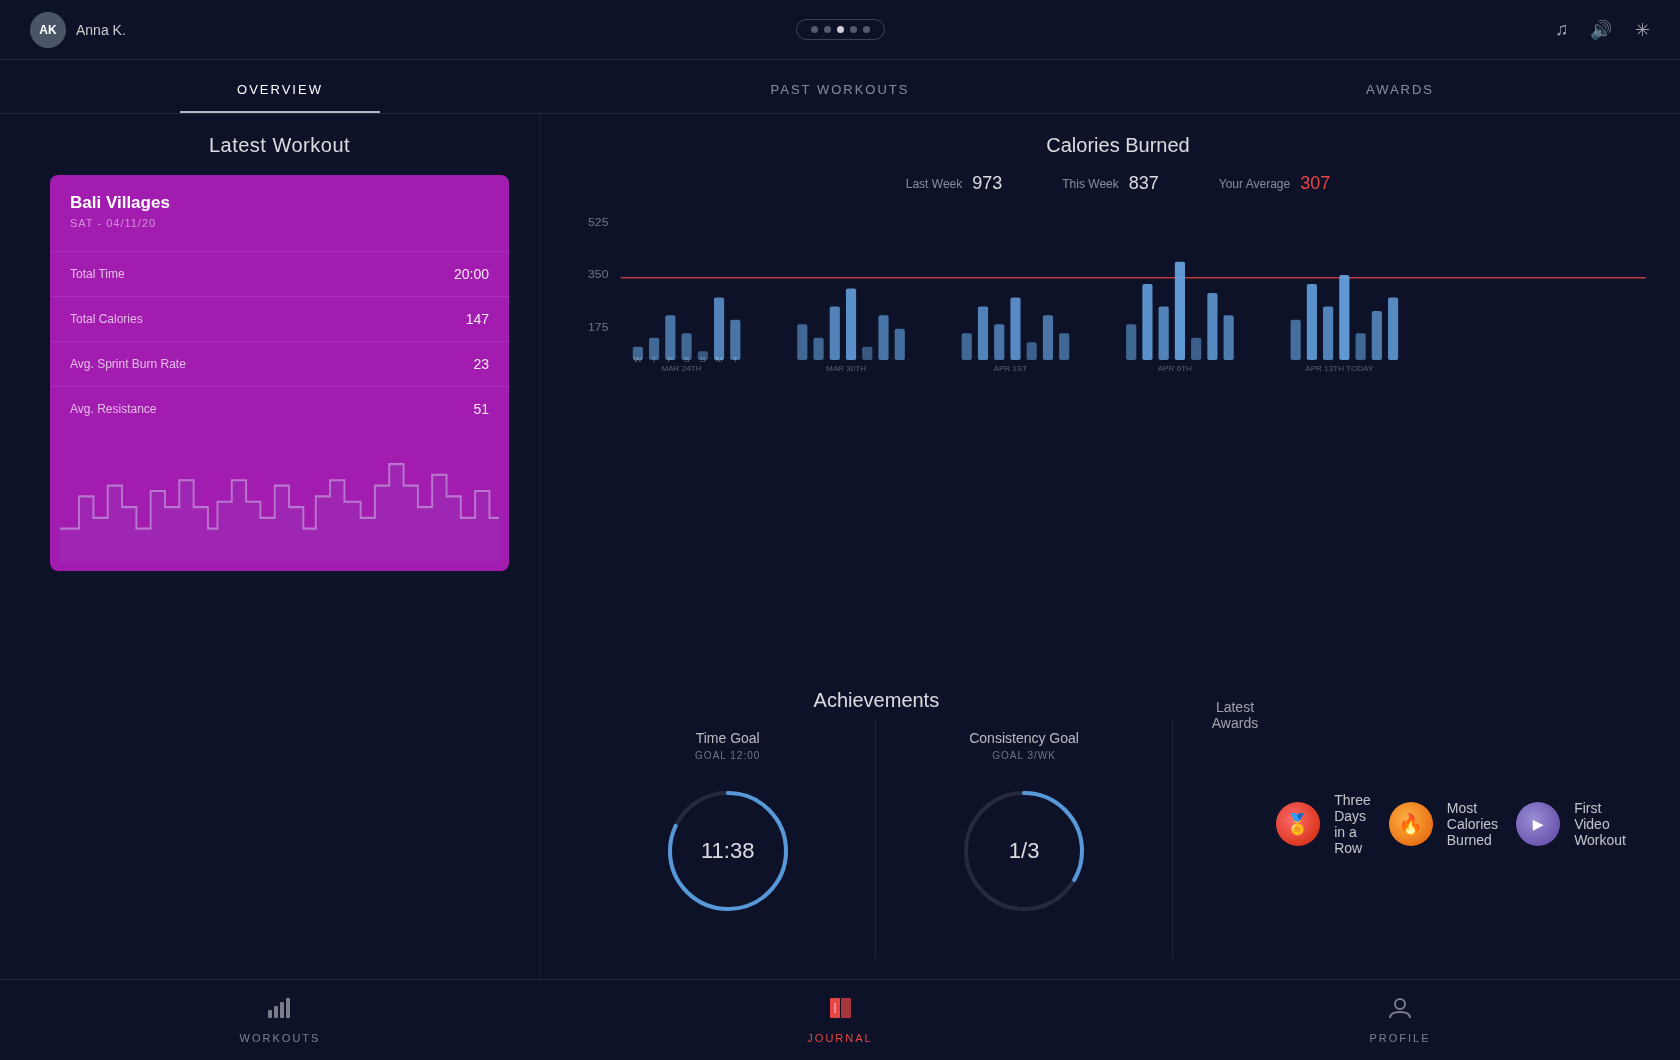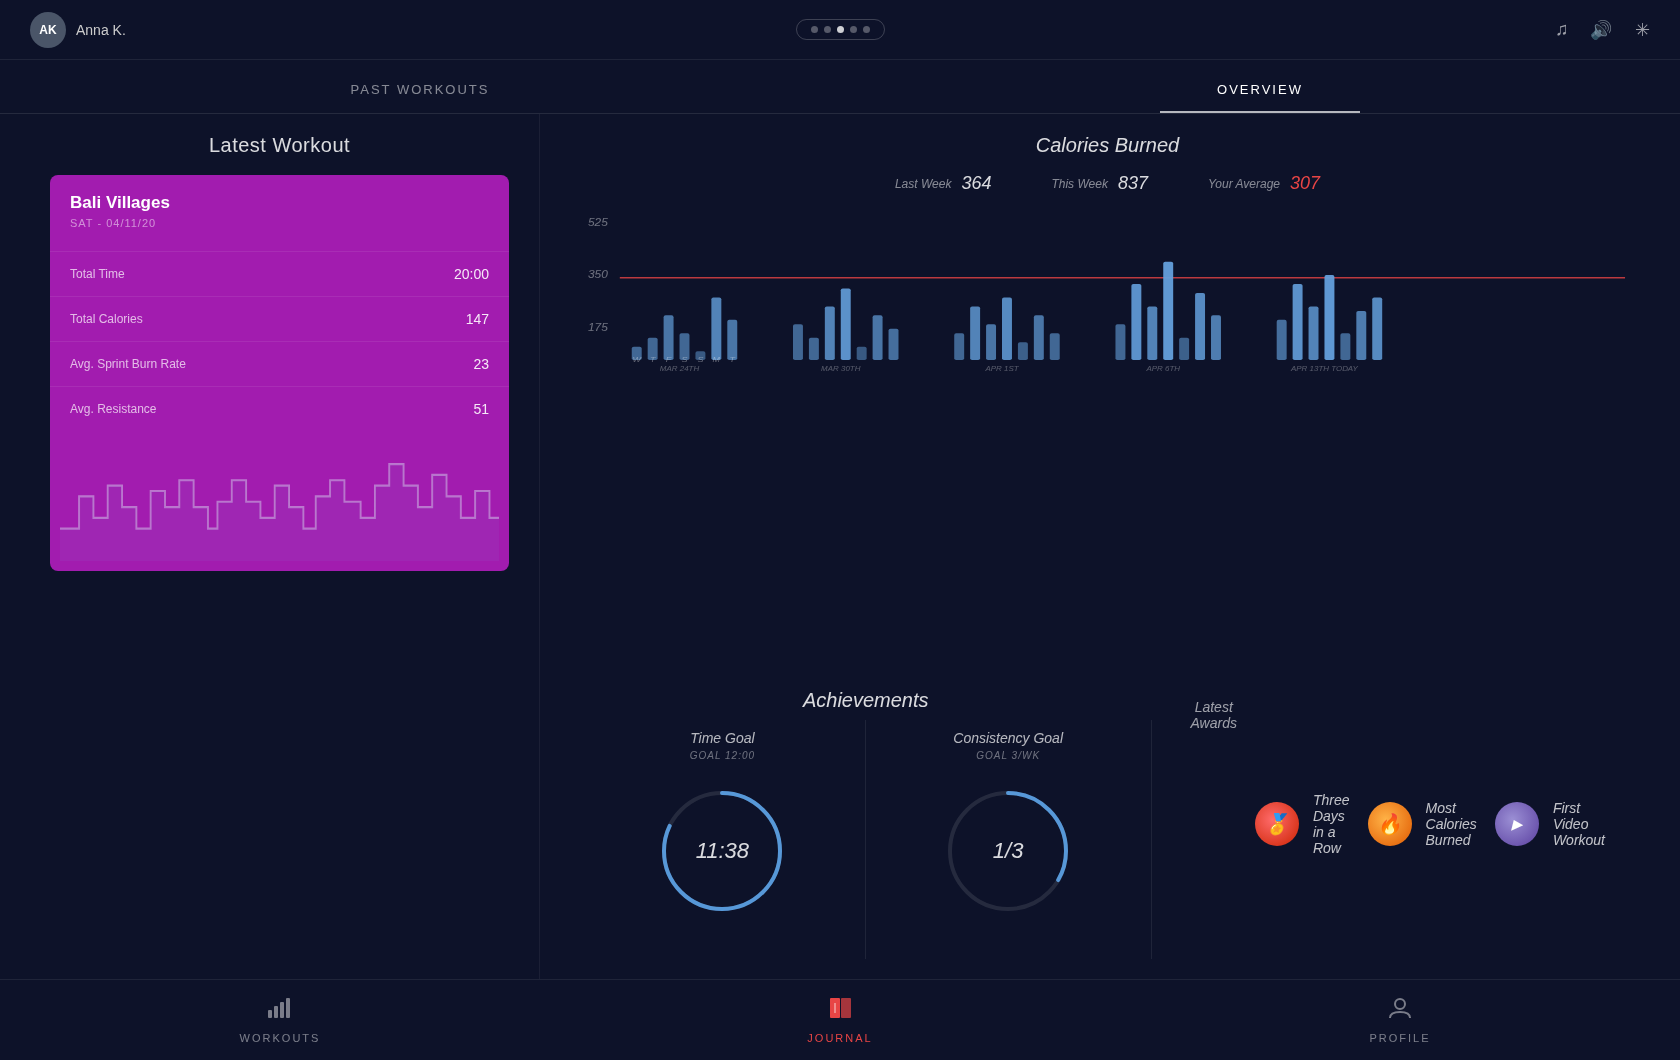--- a/index.html
+++ b/index.html
@@ -168,25 +168,24 @@
       bottom: 0;
       left: 0;
       right: 0;
       height: 160px;
       padding: 10px;
     }
 
     
     .right-panel {
       flex: 1;
-      padding: 20px 45px 20px 40px;
+      padding: 20px 24px 20px 40px;
       display: flex;
       flex-direction: column;
       gap: 20px;
-      font-style: italic;
     }
 
     
     .calories-section {
       flex: 1;
     }
     .calories-title {
       text-align: center;
       font-size: 20px;
       font-weight: 300;
@@ -362,22 +361,23 @@
     </div>
   </div>
   <div class="header-icons">
     <span>♫</span>
     <span>🔊</span>
     <span>✳</span>
   </div>
 </div>
 
 <div class="nav-tabs">
+  <div class="nav-tab active">OVERVIEW</div>
   <div class="nav-tab">PAST WORKOUTS</div>
-  <div class="nav-tab active">OVERVIEW</div>
+  <div class="nav-tab">AWARDS</div>
 </div>
 
 <div class="main-content">
 
   <div class="left-panel">
     <div class="section-title">Latest Workout</div>
     <div class="workout-card">
       <div class="workout-card-header">
         <div class="workout-title">Bali Villages</div>
         <div class="workout-date">SAT - 04/11/20</div>
@@ -411,21 +411,21 @@
     </div>
   </div>
 
   <div class="right-panel">
 
     <div class="calories-section">
       <div class="calories-title">Calories Burned</div>
       <div class="calories-stats">
         <div class="cal-stat">
           <span class="cal-stat-label">Last Week</span>
-          <span class="cal-stat-value">364</span>
+          <span class="cal-stat-value">973</span>
         </div>
         <div class="cal-stat">
           <span class="cal-stat-label">This Week</span>
           <span class="cal-stat-value">837</span>
         </div>
         <div class="cal-stat">
           <span class="cal-stat-label">Your Average</span>
           <span class="cal-stat-value highlight">307</span>
         </div>
       </div>

